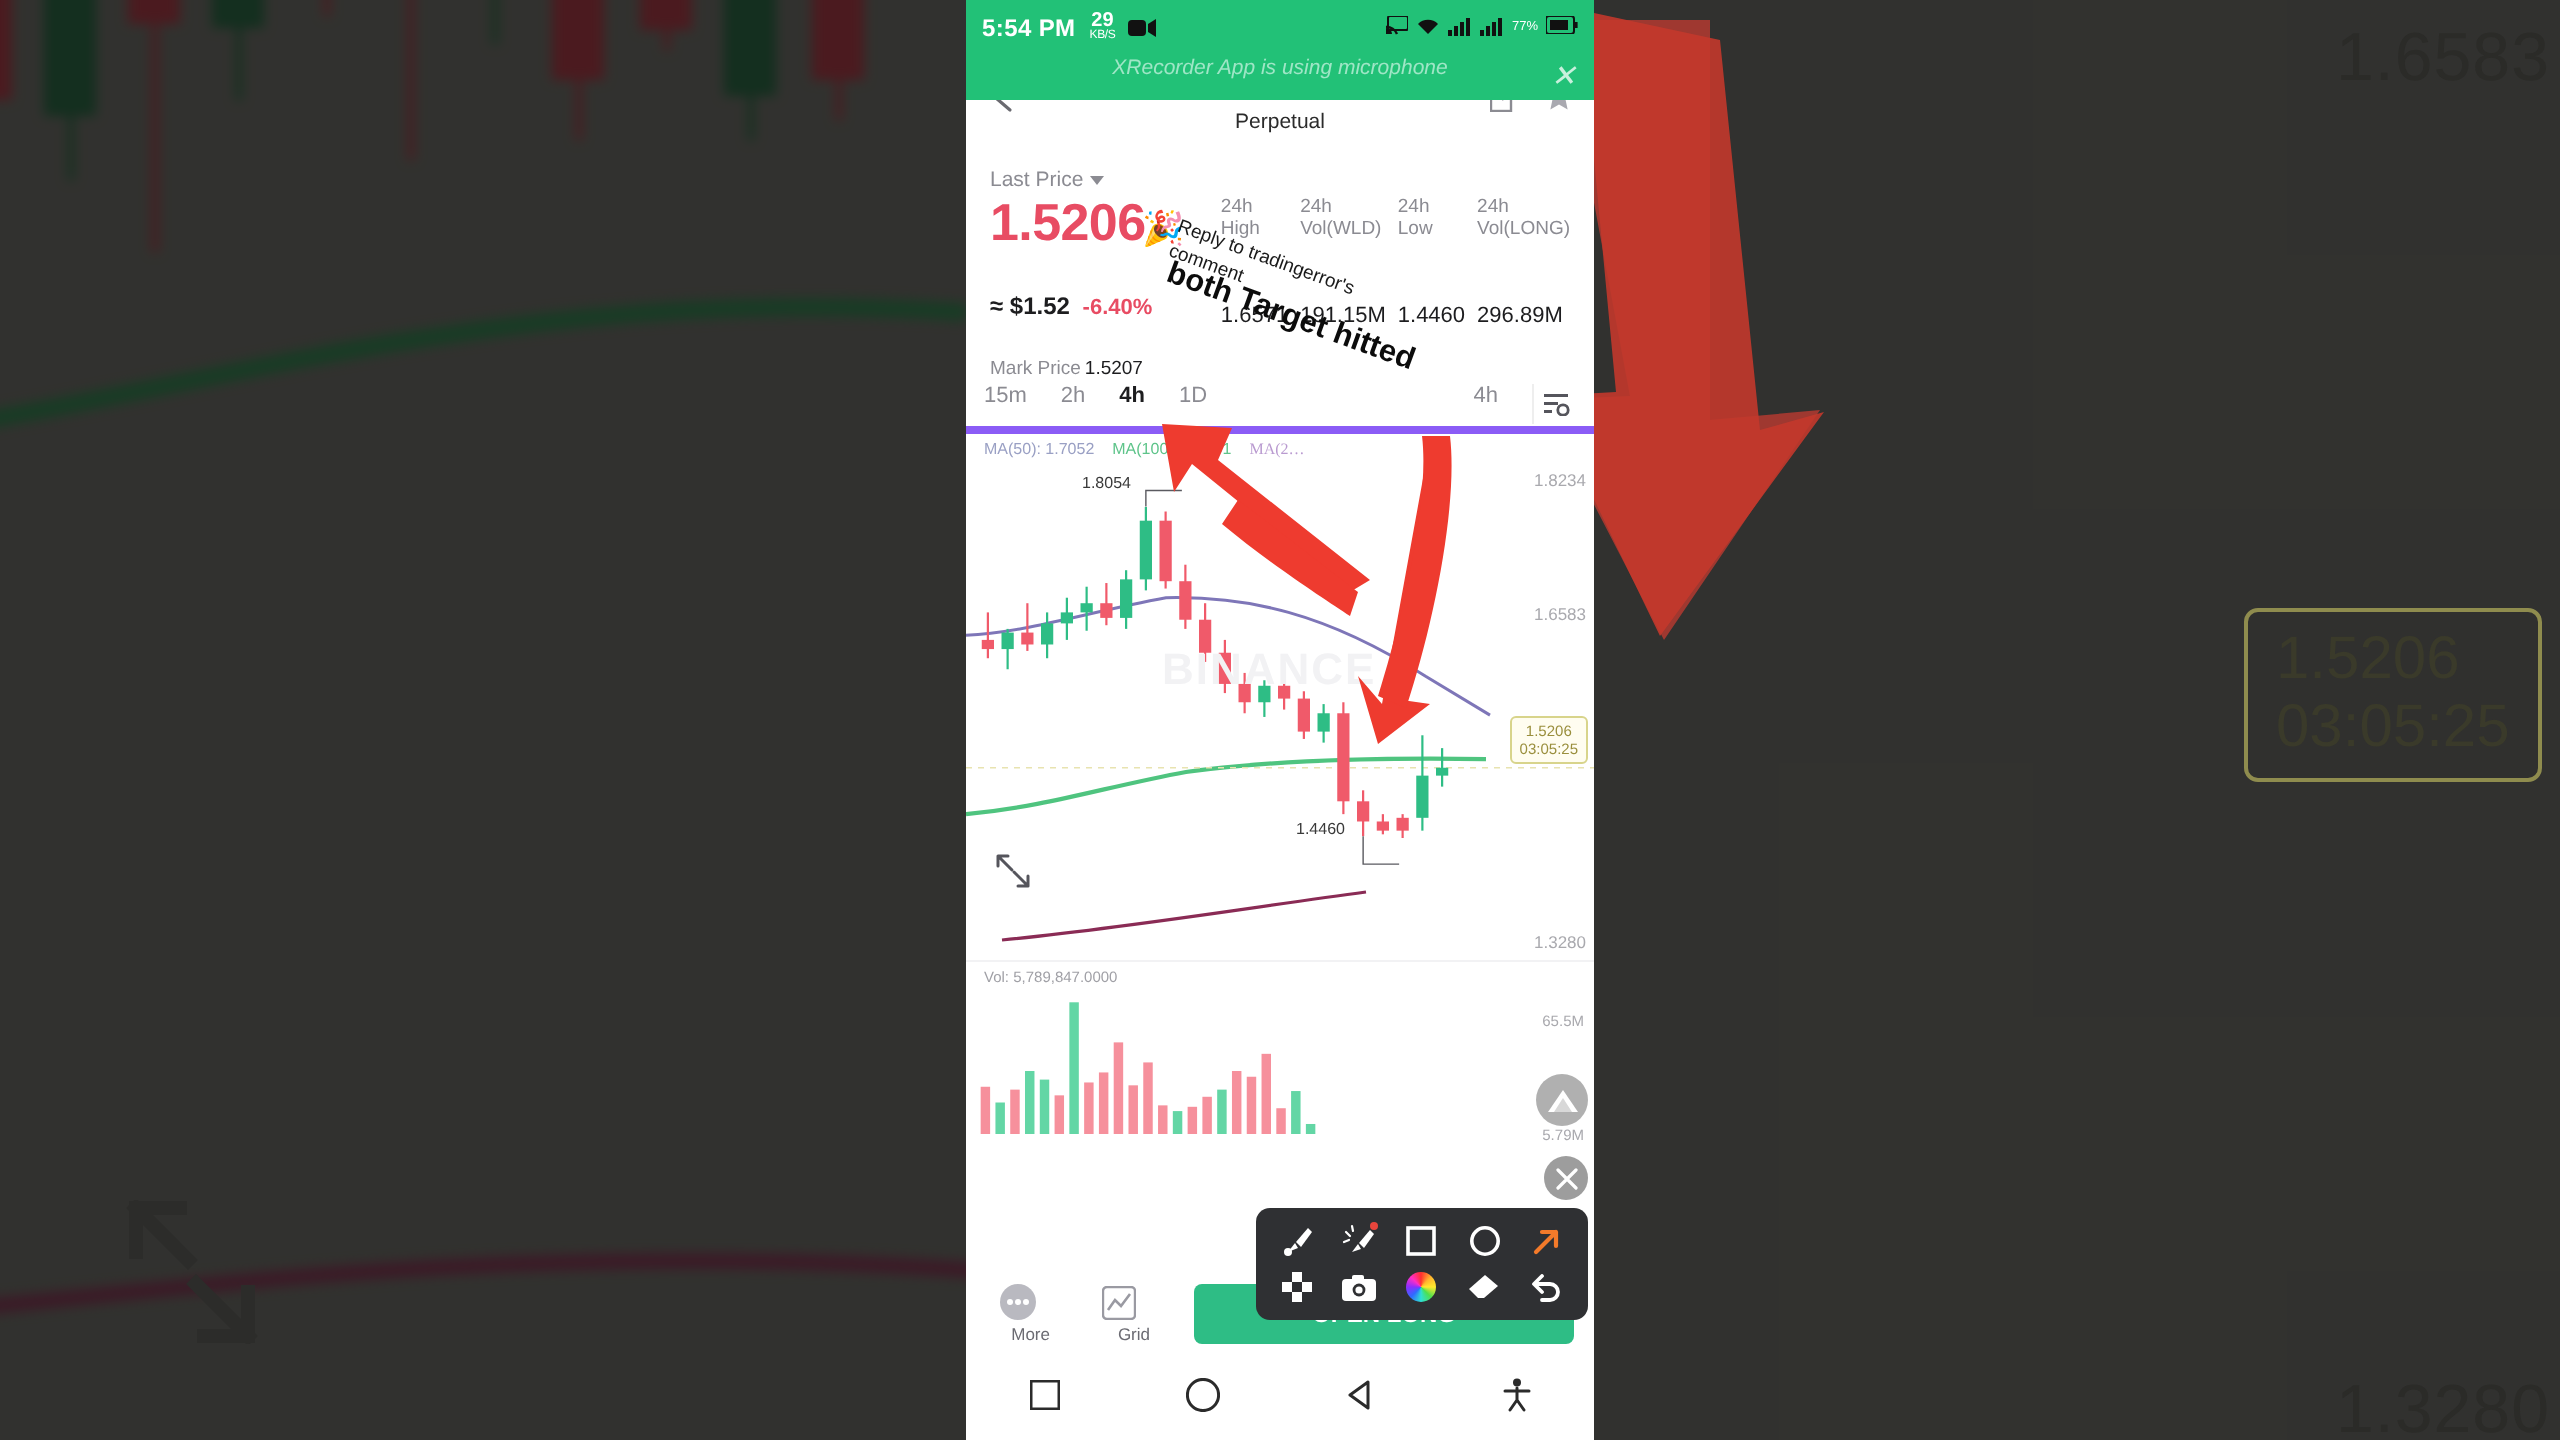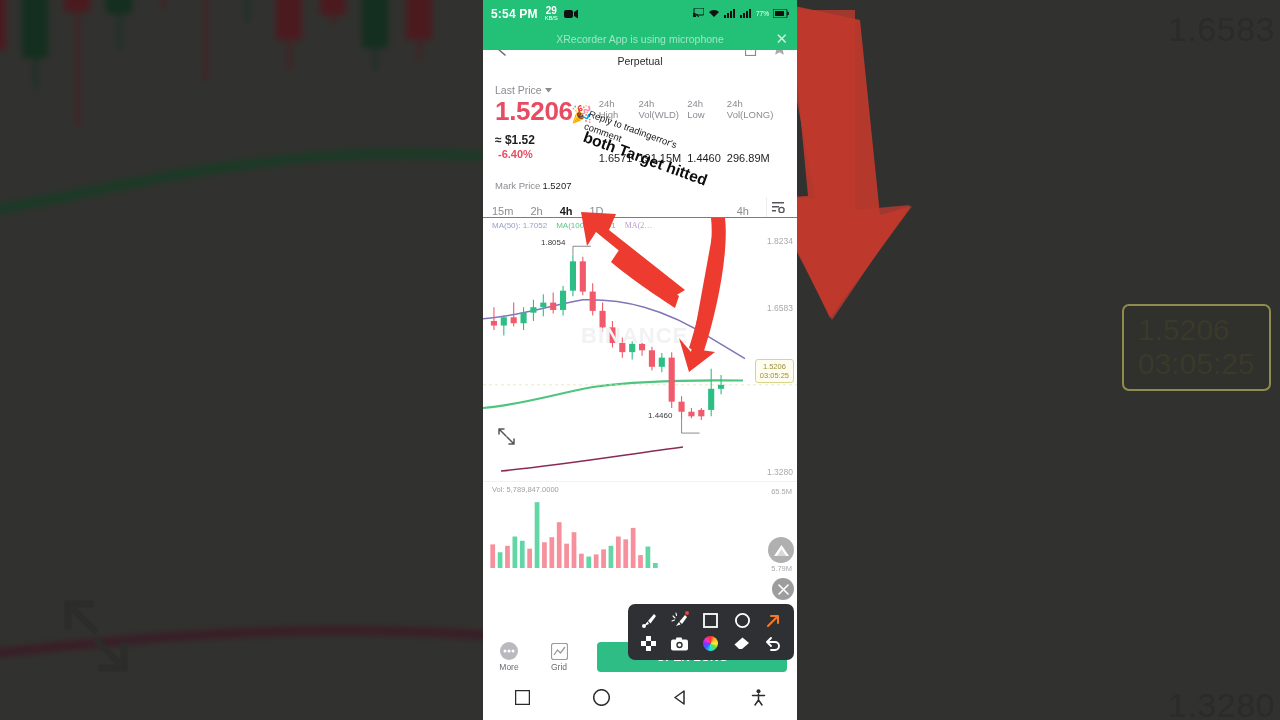--- a/index.html
+++ b/index.html
@@ -36,47 +36,47 @@
   .sb-kb { margin-left:7px; text-align:center; line-height:0.95; }
   .sb-kb .n { font-size:10px; font-weight:700; display:block; }
   .sb-kb .u { font-size:6px; display:block; letter-spacing:-0.2px; }
   .sb-rec { margin-left:6px; display:flex; align-items:center; }
   .sb-spacer { flex:1; }
   .sb-right { display:flex; align-items:center; gap:4px; }
   .sb-pct { font-size:6.5px; line-height:1; text-align:center; }
 
   
   .rec-banner { position:absolute; top:28px; left:0; width:314px; height:22px; background:#22c177;
-      display:flex; align-items:center; justify-content:center; color:#9fe6c6; font-size:10.5px; z-index:40; }
+      display:flex; justify-content:center; color:#9fe6c6; font-size:10.5px; z-index:40;font-style:italic; }
   .rec-close { position:absolute; right:9px; top:3px; color:#c9f0dd; font-size:15px; line-height:1; }
 
   
   .appheader { position:relative; height:52px; padding:6px 10px 0 10px; }
   .ah-back { position:absolute; left:10px; top:12px; width:18px; height:18px; }
   .ah-title { text-align:center; font-size:17px; font-weight:700; color:#1d1d1f; letter-spacing:0.2px; }
   .ah-title .swap { font-size:13px; color:#555; margin-right:3px; }
   .ah-sub { text-align:center; font-size:10.5px; color:#2b2b2b; margin-top:1px; }
   .ah-right { position:absolute; right:10px; top:13px; display:flex; gap:13px; align-items:center; }
 
   
-  .priceblock { position:relative; padding:4px 24px 2px 12px; display:flex; }
+  .priceblock { position:relative; padding:4px 12px 2px 12px; display:flex; }
   .pb-left { width:140px; }
   .pb-lastlabel { font-size:10.5px; color:#8b8b92; display:flex; align-items:center; gap:3px; }
   .pb-big { font-size:26px; font-weight:700; color:#e84c63; line-height:1.18; letter-spacing:-0.3px; }
-  .pb-usd { font-size:12px; color:#1d1d1f; font-weight:600; margin-top:6px; }
+  .pb-usd { font-size:12px; color:#1d1d1f; font-weight:600; margin-top:19px; }
   .pb-chg { color:#e84c63; font-size:11px; font-weight:600; margin-left:3px; }
   .pb-mark { font-size:9.5px; color:#8b8b92; margin-top:19px; }
   .pb-mark b { color:#1d1d1f; font-weight:500; margin-left:2px; }
   .pb-stats { flex:1; display:grid; grid-template-columns:1fr 1fr 1fr 1fr; gap:2px 6px; padding-left:26px; padding-top:14px; }
   .st-k { font-size:9.5px; color:#8b8b92; }
   .st-v { font-size:11px; color:#1d1d1f; margin-bottom:5px;margin-top:32px; }
 
   
-  .tfbar { display:flex; align-items:flex-end; height:25px; padding:0 9px; gap:17px;
-      border-bottom:1px solid #8b5cf6; }
+  .tfbar { display:flex; align-items:flex-start; height:25px; padding:0 9px; gap:17px;
+      border-bottom:4px solid #8b5cf6; }
   .tf { font-size:11px; color:#8b8b92; }
   .tf.active { color:#1d1d1f; font-weight:700; }
   .tf-spacer { flex:1; }
   .tf-settings { width:22px; height:20px; border-left:1px solid #eee; display:flex;
       align-items:center; justify-content:center; }
 
   
   .malegend { display:flex; gap:9px; padding:3px 9px 1px 9px; font-size:8px; }
   .ma1 { color:#9aa0c4; } .ma2 { color:#5ec48a; } .ma3 { color:#b99ad0;font-family:Liberation Serif, serif; }
 
@@ -98,21 +98,21 @@
   .vol-axis { position:absolute; right:5px; font-size:7.5px; color:#a9a9ae; }
 
   
   .rsiwrap { position:relative; height:85px; border-top:1px solid #f2f2f4; }
   .rsi-lbl { position:absolute; left:9px; top:2px; font-size:7.5px; color:#d2aa33; }
   .rsi-axis { position:absolute; right:5px; font-size:7.5px; color:#a9a9ae; }
 
   
   .actionbar { position:absolute; left:0; bottom:41px; width:314px; height:45px; background:#fff;
       display:flex; align-items:center; padding:0 10px; gap:18px; }
-  .ab-item { width:32px; text-align:center; }
+  .ab-item { width:32px; text-align:right; }
   .ab-ic { width:20px; height:20px; margin:0 auto 1px auto; display:flex; align-items:center; justify-content:center; }
   .ab-lbl { font-size:8.5px; color:#6b6b72; }
   .ab-open { flex:1; height:30px; margin-left:4px; background:#2ebd85; border-radius:4px;
       color:#fff; font-size:12px; font-weight:700; display:flex; align-items:center; justify-content:center; }
 
   
   .navbar { position:absolute; left:0; bottom:0; width:314px; height:41px; background:#fff;
       display:flex; align-items:center; justify-content:space-around; }
 
   
@@ -454,21 +454,21 @@
           <rect x="110.80869565217391" y="72.4" width="4.730434782608696" height="13.600000000000001" fill="#f6909c"></rect>
           <rect x="118.19999999999999" y="67.38947368421053" width="4.730434782608696" height="18.610526315789475" fill="#f6909c"></rect>
           <rect x="125.59130434782608" y="63.810526315789474" width="4.730434782608696" height="22.189473684210526" fill="#63d6a5"></rect>
           <rect x="132.9826086956522" y="54.50526315789474" width="4.730434782608696" height="31.49473684210526" fill="#f6909c"></rect>
           <rect x="140.37391304347827" y="57.36842105263158" width="4.730434782608696" height="28.631578947368418" fill="#f6909c"></rect>
           <rect x="147.76521739130436" y="45.915789473684214" width="4.730434782608696" height="40.084210526315786" fill="#f6909c"></rect>
           <rect x="155.15652173913045" y="73.1157894736842" width="4.730434782608696" height="12.88421052631579" fill="#f6909c"></rect>
           <rect x="162.54782608695652" y="64.52631578947368" width="4.730434782608696" height="21.473684210526315" fill="#63d6a5"></rect>
           <rect x="169.9391304347826" y="80.98947368421052" width="4.730434782608696" height="5.010526315789473" fill="#63d6a5"></rect>
         </svg>
-      <div class="vol-axis" style="top:5px;margin-left:12px;">65.5M</div>
+      <div class="vol-axis" style="top:25px;margin-left:12px;">65.5M</div>
       <div class="vol-axis" style="top:82px;">5.79M</div>
     </div>
 
 
     <div class="actionbar">
       <div class="ab-item">
         <div class="ab-ic">
           <svg width="18" height="18">
               <circle cx="9" cy="9" r="9" fill="#b9b9c0"></circle>
               <circle cx="5" cy="9" r="1.5" fill="#fff"></circle>

